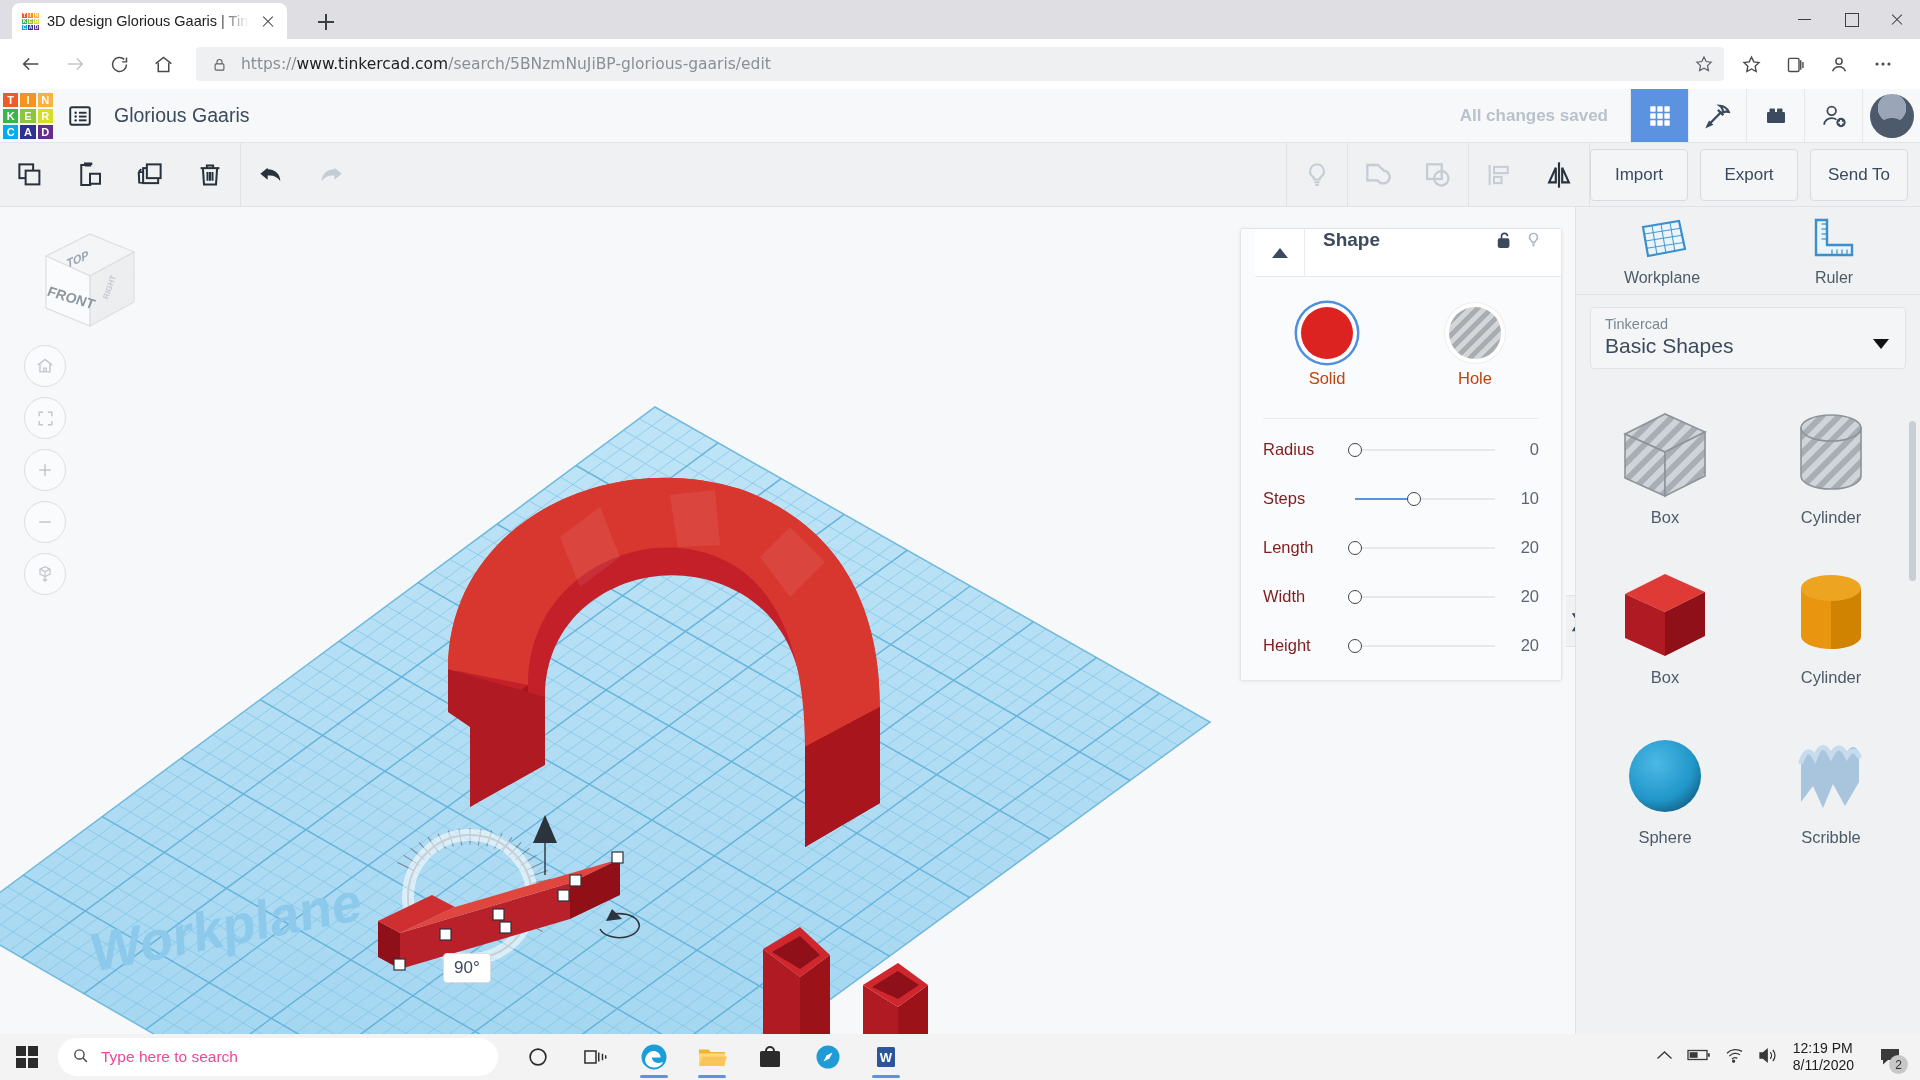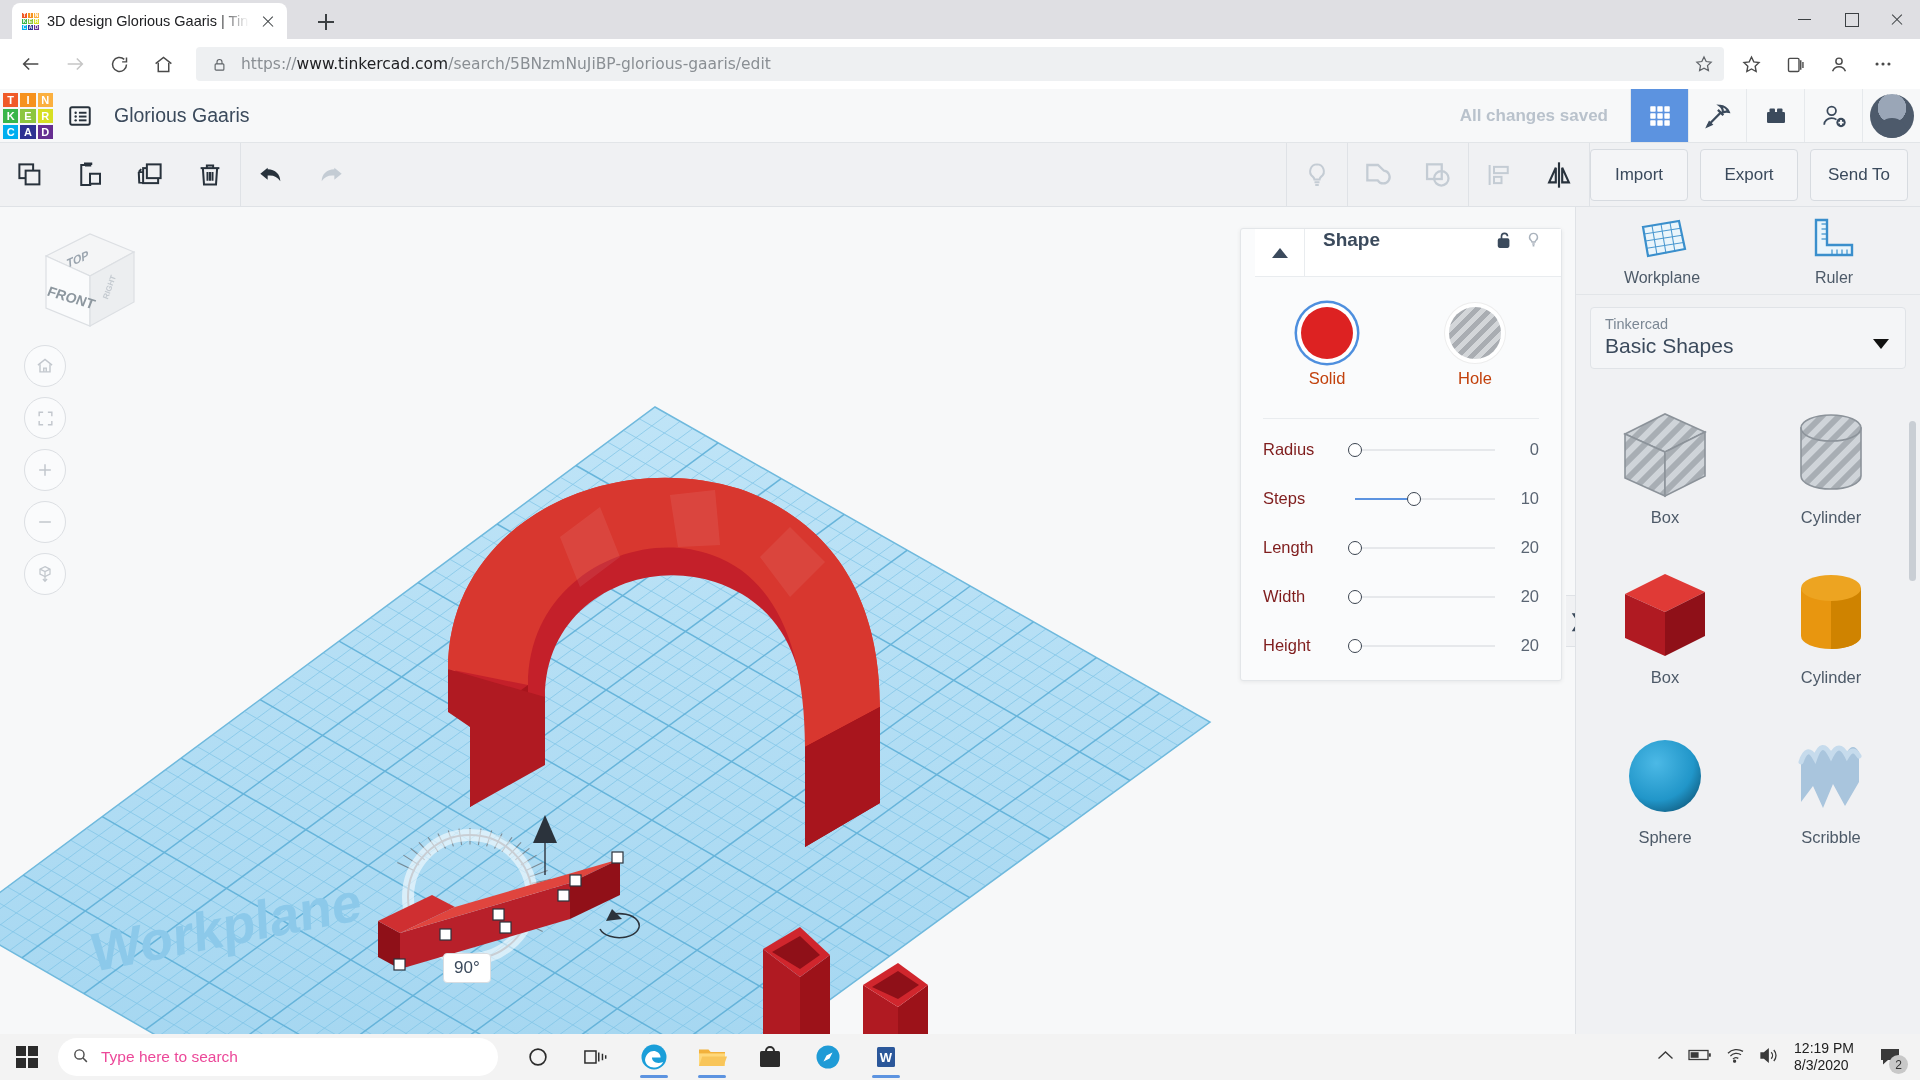--- a/index.html
+++ b/index.html
@@ -1014,21 +1014,21 @@
       </span>
       <span>
         <svg width="21" height="17" viewBox="0 0 21 17" fill="none" stroke="#3a3a3a" stroke-width="1.3">
           <path d="M2 6h3l4.2-3.6v12.2L5 11H2z" fill="#3a3a3a"></path>
           <path d="M12.2 5.3a4.6 4.6 0 0 1 0 6.4"></path>
             <path d="M14.8 3a8 8 0 0 1 0 11"></path>
         </svg>
       </span>
       <span class="tray-clock">
         <div>12:19 PM</div>
-        <div>8/3/2020</div>
+        <div>8/11/2020</div>
       </span>
       <span class="tray-notif">
         <svg width="22" height="20" viewBox="0 0 22 20" fill="#3a3a3a">
           <path d="M2 2h18v11H9l-5 4.5V13H2z"></path>
         </svg>
         <span class="notif-badge">2</span>
       </span>
     </div>
   </div>
 

